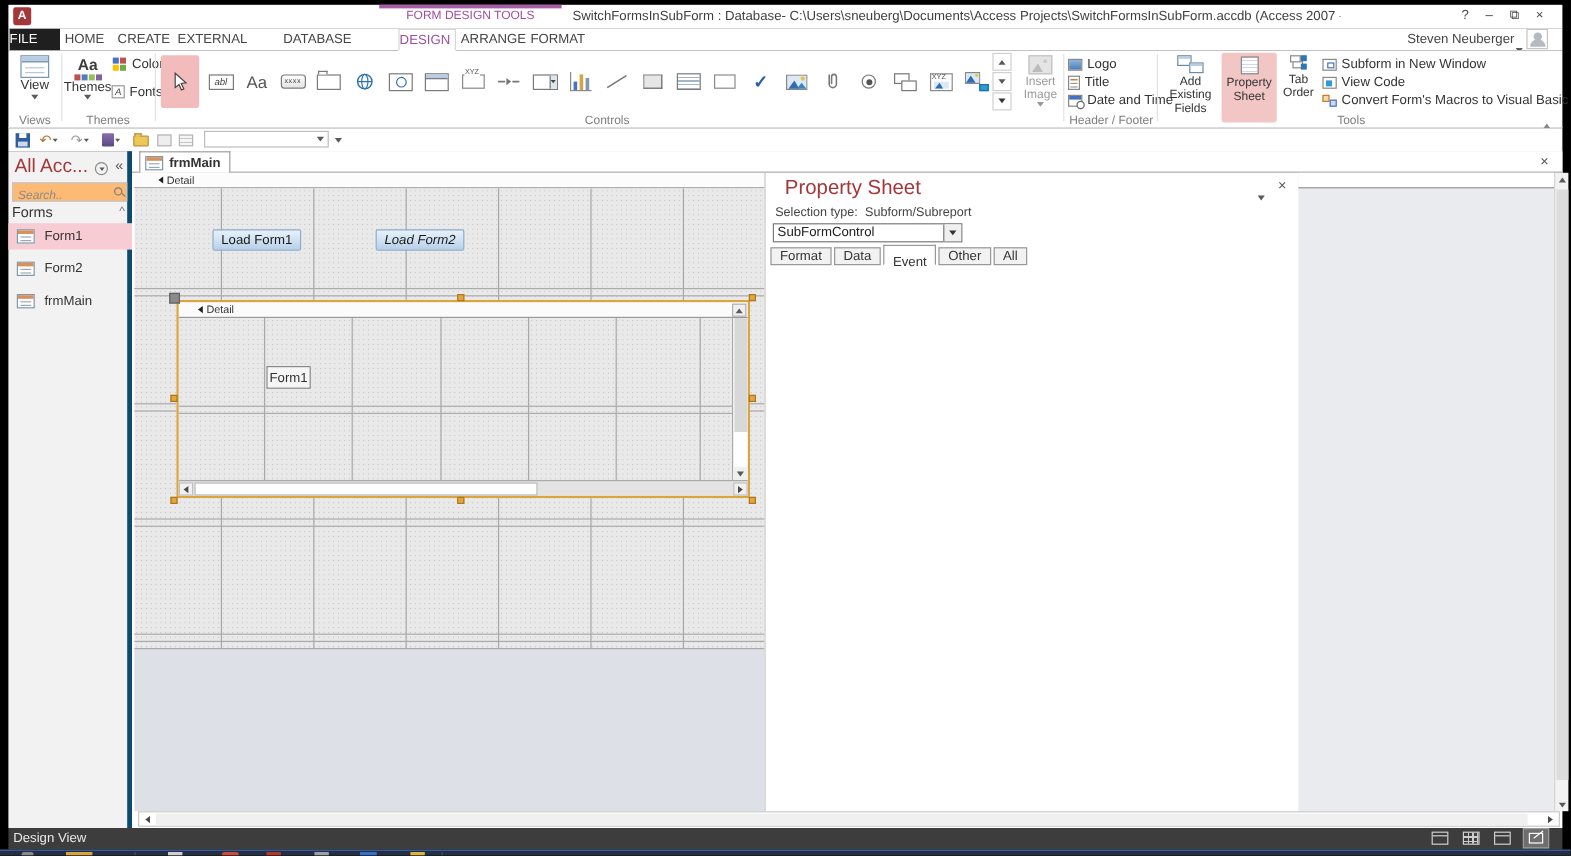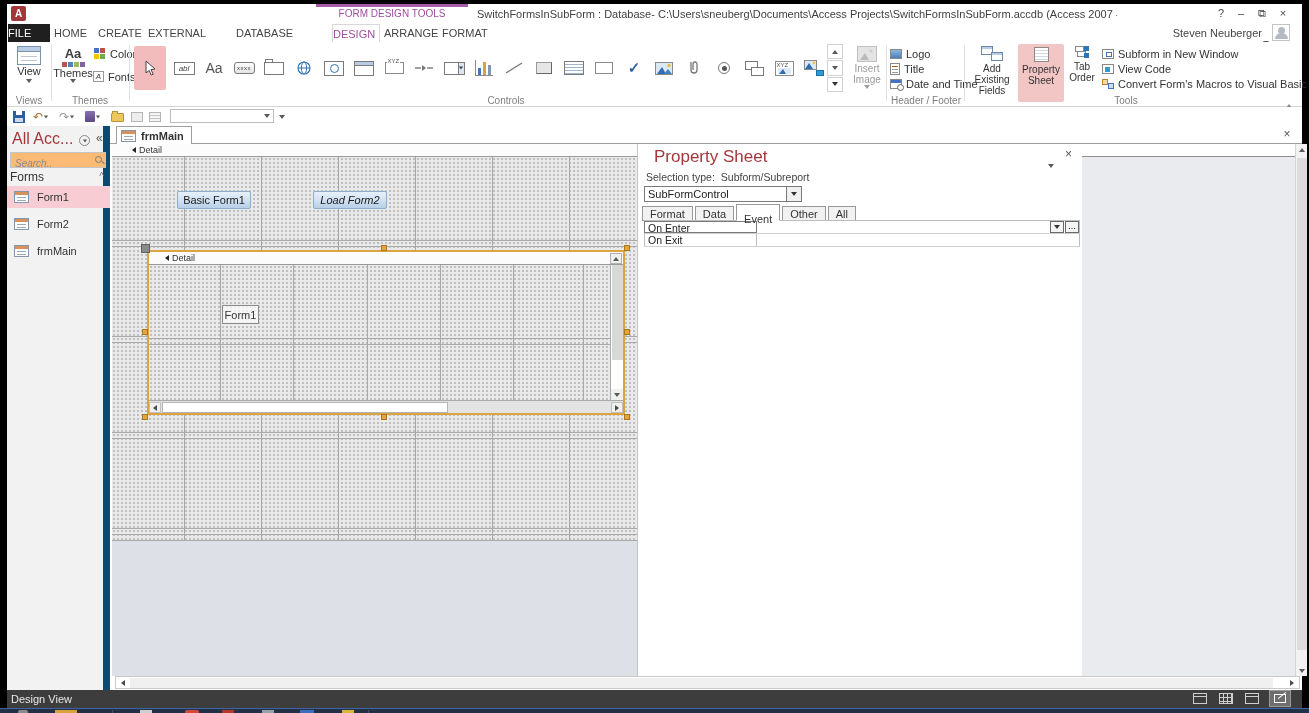--- a/index.html
+++ b/index.html
@@ -96,21 +96,21 @@
   .ico-save i { position:absolute; left:3px; top:0; width:6px; height:4px; background:#fff; }
   .ico-save u { position:absolute; left:2px; bottom:1px; width:8px; height:4px; background:#cfd8e8; }
   .arrowglyph { font-size:12px; line-height:12px; }
   .ico-folder { width:13px; height:9px; background:#edc75a; border:1px solid #b8923a; border-radius:1px; position:relative; margin-top:2px; }
   .ico-folder i { position:absolute; left:0; top:-3px; width:6px; height:3px; background:#edc75a; border:1px solid #b8923a; border-bottom:none; }
   .ico-gray { width:12px; height:10px; border:1px solid #b5b5b5; background:#eee; }
   .qcombo { position:absolute; left:163px; top:2px; width:104px; height:14px; border:1px solid #bdbdbd; background:#fff; }
   .qcombo b { position:absolute; right:0; top:0; bottom:0; width:13px; display:flex; align-items:center; justify-content:center; }
 
   
-  #navpane { left:7px; top:126px; width:103px; height:564px; background:#f2f2f2; border-right:7px solid #0c4a6e; }
+  #navpane { left:7px; top:126px; width:103px; height:564px; background:#f2f2f2; border-right:4px solid #0c4a6e; }
   .nav-title { position:absolute; left:5px; top:4px; font-size:16px; color:#A4373A; }
   .nav-pin { position:absolute; left:72px; top:9px; width:11px; height:11px; border:1px solid #8a8a8a; border-radius:50%;
     display:flex; align-items:center; justify-content:center; }
   .nav-shutter { position:absolute; left:89px; top:5px; font-size:12px; color:#555; }
   .nav-search { position:absolute; left:3px; top:26px; width:96px; height:16px; border:1px solid #c4c4c4; background:#fdba74; }
   .nav-search input { width:80px; height:14px; border:none; outline:none; font-family:"Liberation Sans",sans-serif;
     font-size:10px; font-style:italic; color:#555; padding-left:4px; background:transparent; }
   .nav-search input::placeholder { color:#8a8a8a; font-style:italic; }
   .mag { position:absolute; right:3px; top:3px; width:7px; height:7px; border:1px solid #7a7a7a; border-radius:50%; }
   .mag::after { content:""; position:absolute; left:5px; top:5px; width:4px; height:1px; background:#7a7a7a; transform:rotate(45deg); }
@@ -606,21 +606,21 @@
       <i class="hline" style="top:83px;"></i>
         <i class="hline" style="top:89px;"></i>
       <i class="hline" style="top:179px;"></i>
         <i class="hline" style="top:185px;"></i>
       <i class="hline" style="top:275px;"></i>
         <i class="hline" style="top:281px;"></i>
       <i class="hline" style="top:371px;"></i>
         <i class="hline" style="top:377px;"></i>
     </div>
 
-    <div class="acc-btn" style="left:67px; top:65px;">Basic Form1</div>
+    <div class="acc-btn" style="left:67px; top:65px;">Load Form1</div>
     <div class="acc-btn" style="left:203px; top:65px;font-style:italic;">Load Form2</div>
 
     <div id="subform">
       <i class="movehandle"></i>
       <i class="handle" style="left:232px; top:-7px;"></i>
       <i class="handle" style="right:-7px; top:-7px;"></i>
       <i class="handle" style="left:-7px; top:77px;"></i>
       <i class="handle" style="right:-7px; top:77px;"></i>
       <i class="handle" style="left:-7px; bottom:-7px;"></i>
       <i class="handle" style="left:232px; bottom:-7px;"></i>
@@ -678,38 +678,20 @@
         <b>
             <i class="tri tri-d" style="border-top-color:#333;"></i>
           </b>
       </div>
       <div class="ps-tabs">
         <span class="pstab">Format</span>
         <span class="pstab">Data</span>
         <span class="pstab active">Event</span>
         <span class="pstab">Other</span>
         <span class="pstab">All</span>
-      </div>
-      <div class="ps-rows">
-        <div class="ps-row sel">
-          <span class="ps-cell-name">On Enter</span>
-          <span class="ps-cell-val">
-            <span></span>
-            <b class="ps-valbtn" style="right:15px;">
-                <i class="tri tri-d" style="border-top-color:#333;"></i>
-              </b>
-            <b class="ps-valbtn" style="right:0;">…</b>
-          </span>
-        </div>
-        <div class="ps-row">
-          <span class="ps-cell-name">On Exit</span>
-          <span class="ps-cell-val">
-            <span></span>
-          </span>
-        </div>
       </div>
     </div>
 
     <div id="grayright">
         <div class="topwhite"></div>
       </div>
 
     <div id="vscroll">
       <span class="sbtn" style="left:0; top:0; width:11px; border:none; background:transparent;">
           <b class="tri tri-u"></b>

